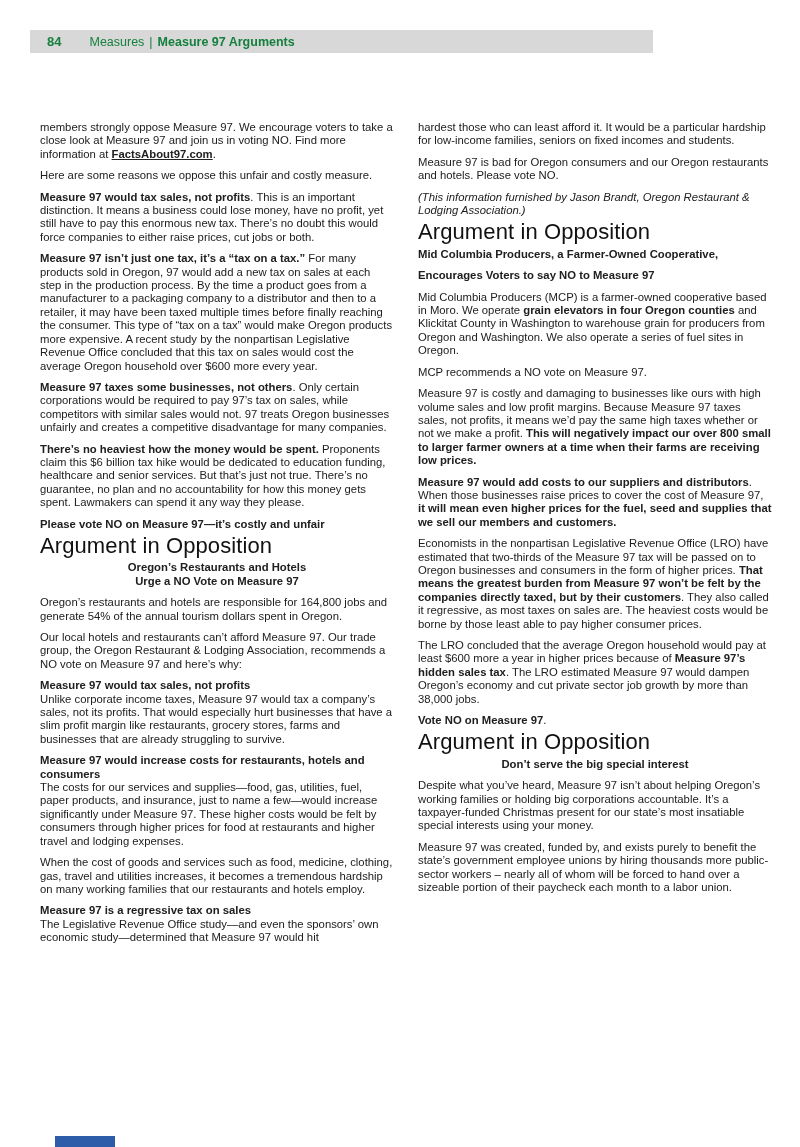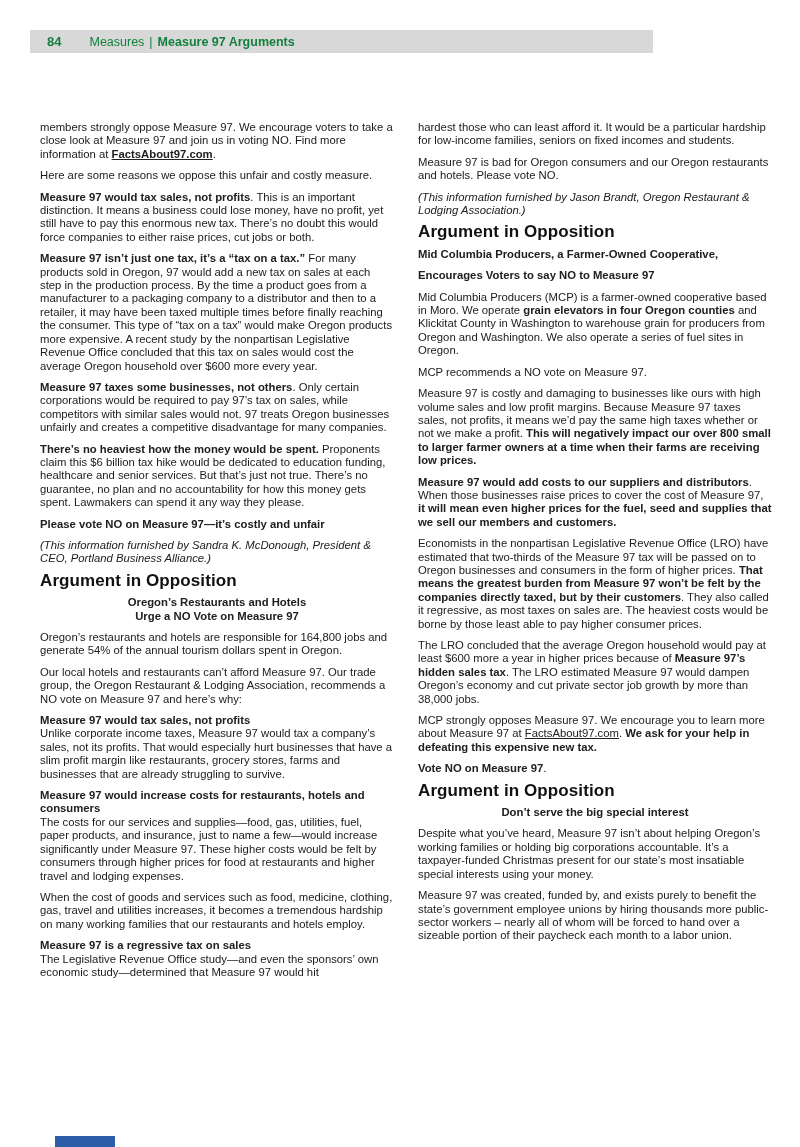--- a/index.html
+++ b/index.html
@@ -42,22 +42,22 @@
     margin-top: 28px;
   }
   .col-left  { left: 40px; }
   .col-right { left: 418px; }
   .para { margin: 0 0 8px 0; }
   .center { text-align: center; }
   .b { font-weight: bold; }
   .i { font-style: italic; }
   .u { text-decoration: underline; }
   h2.argument-heading {
-    font-size: 17px;
-    font-weight: bold;
+    font-size: 22px;
+    font-weight: normal;
     color: #111111;
     margin: 5px 0 9px 0;
     letter-spacing: 0.1px;
   }
   .footer-tab {
     position: absolute;
     left: 55px;
     top: 1136px;
     width: 60px;
     height: 11px;
@@ -75,21 +75,20 @@
   </header>
 
   <div class="col col-left">
       <p class="para"><span class="">members strongly oppose Measure 97. We encourage voters to take a close look at Measure 97 and join us in voting NO. Find more information at </span><span class=" b u">FactsAbout97.com</span><span class="">.</span></p>
       <p class="para"><span class="">Here are some reasons we oppose this unfair and costly measure.</span></p>
       <p class="para"><span class=" b">Measure 97 would tax sales, not profits</span><span class="">. This is an important distinction. It means a business could lose money, have no profit, yet still have to pay this enormous new tax. There’s no doubt this would force companies to either raise prices, cut jobs or both.</span></p>
       <p class="para"><span class=" b">Measure 97 isn’t just one tax, it’s a “tax on a tax.”</span><span class=""> For many products sold in Oregon, 97 would add a new tax on sales at each step in the production process. By the time a product goes from a manufacturer to a packaging company to a distributor and then to a retailer, it may have been taxed multiple times before finally reaching the consumer. This type of “tax on a tax” would make Oregon products more expensive. A recent study by the nonpartisan Legislative Revenue Office concluded that this tax on sales would cost the average Oregon household over $600 more every year.</span></p>
       <p class="para"><span class=" b">Measure 97 taxes some businesses, not others</span><span class="">. Only certain corporations would be required to pay 97’s tax on sales, while competitors with similar sales would not. 97 treats Oregon businesses unfairly and creates a competitive disadvantage for many companies.</span></p>
       <p class="para"><span class=" b">There’s no heaviest how the money would be spent.</span><span class=""> Proponents claim this $6 billion tax hike would be dedicated to education funding, healthcare and senior services. But that’s just not true. There’s no guarantee, no plan and no accountability for how this money gets spent. Lawmakers can spend it any way they please.</span></p>
       <p class="para"><span class=" b">Please vote NO on Measure 97—it’s costly and unfair</span></p>
-      <p class="para"><span class=" i">(This information furnished by Sandra K. McDonough, President &amp; CEO, Portland Business Alliance.)</span></p>
       <h2 class="argument-heading">Argument in Opposition</h2>
       <p class="para center"><span class=" b">Oregon’s Restaurants and Hotels</span><br><span class=" b">Urge a NO Vote on Measure 97</span></p>
       <p class="para"><span class="">Oregon’s restaurants and hotels are responsible for 164,800 jobs and generate 54% of the annual tourism dollars spent in Oregon.</span></p>
       <p class="para"><span class="">Our local hotels and restaurants can’t afford Measure 97. Our trade group, the Oregon Restaurant &amp; Lodging Association, recommends a NO vote on Measure 97 and here’s why:</span></p>
       <p class="para"><span class=" b">Measure 97 would tax sales, not profits</span><br><span class="">Unlike corporate income taxes, Measure 97 would tax a company’s sales, not its profits. That would especially hurt businesses that have a slim profit margin like restaurants, grocery stores, farms and businesses that are already struggling to survive.</span></p>
       <p class="para"><span class=" b">Measure 97 would increase costs for restaurants, hotels and consumers</span><br><span class="">The costs for our services and supplies—food, gas, utilities, fuel, paper products, and insurance, just to name a few—would increase significantly under Measure 97. These higher costs would be felt by consumers through higher prices for food at restaurants and higher travel and lodging expenses.</span></p>
       <p class="para"><span class="">When the cost of goods and services such as food, medicine, clothing, gas, travel and utilities increases, it becomes a tremendous hardship on many working families that our restaurants and hotels employ.</span></p>
       <p class="para"><span class=" b">Measure 97 is a regressive tax on sales</span><br><span class="">The Legislative Revenue Office study—and even the sponsors’ own economic study—determined that Measure 97 would hit</span></p>
     </div>
   <div class="col col-right">
@@ -98,21 +97,20 @@
       <p class="para"><span class=" i">(This information furnished by Jason Brandt, Oregon Restaurant &amp; Lodging Association.)</span></p>
       <h2 class="argument-heading">Argument in Opposition</h2>
       <p class="para"><span class=" b">Mid Columbia Producers, a Farmer-Owned Cooperative,</span></p>
       <p class="para"><span class=" b">Encourages Voters to say NO to Measure 97</span></p>
       <p class="para"><span class="">Mid Columbia Producers (MCP) is a farmer-owned cooperative based in Moro. We operate </span><span class=" b">grain elevators in four Oregon counties</span><span class=""> and Klickitat County in Washington to warehouse grain for producers from Oregon and Washington. We also operate a series of fuel sites in Oregon.</span></p>
       <p class="para"><span class="">MCP recommends a NO vote on Measure 97.</span></p>
       <p class="para"><span class="">Measure 97 is costly and damaging to businesses like ours with high volume sales and low profit margins. Because Measure 97 taxes sales, not profits, it means we’d pay the same high taxes whether or not we make a profit. </span><span class=" b">This will negatively impact our over 800 small to larger farmer owners at a time when their farms are receiving low prices.</span></p>
       <p class="para"><span class=" b">Measure 97 would add costs to our suppliers and distributors</span><span class="">. When those businesses raise prices to cover the cost of Measure 97, </span><span class=" b">it will mean even higher prices for the fuel, seed and supplies that we sell our members and customers.</span></p>
       <p class="para"><span class="">Economists in the nonpartisan Legislative Revenue Office (LRO) have estimated that two-thirds of the Measure 97 tax will be passed on to Oregon businesses and consumers in the form of higher prices. </span><span class=" b">That means the greatest burden from Measure 97 won’t be felt by the companies directly taxed, but by their customers</span><span class="">. They also called it regressive, as most taxes on sales are. The heaviest costs would be borne by those least able to pay higher consumer prices.</span></p>
       <p class="para"><span class="">The LRO concluded that the average Oregon household would pay at least $600 more a year in higher prices because of </span><span class=" b">Measure 97’s hidden sales tax</span><span class="">. The LRO estimated Measure 97 would dampen Oregon’s economy and cut private sector job growth by more than 38,000 jobs.</span></p>
-      <p class="para"><span class="">MCP strongly opposes Measure 97. We encourage you to learn more about Measure 97 at </span><span class=" u">FactsAbout97.com</span><span class="">. </span><span class=" b">We ask for your help in defeating this expensive new tax.</span></p>
       <p class="para"><span class=" b">Vote NO on Measure 97</span><span class="">.</span></p>
       <h2 class="argument-heading">Argument in Opposition</h2>
       <p class="para center"><span class=" b">Don’t serve the big special interest</span></p>
       <p class="para"><span class="">Despite what you’ve heard, Measure 97 isn’t about helping Oregon’s working families or holding big corporations accountable. It’s a taxpayer-funded Christmas present for our state’s most insatiable special interests using your money.</span></p>
       <p class="para"><span class="">Measure 97 was created, funded by, and exists purely to benefit the state’s government employee unions by hiring thousands more public-sector workers – nearly all of whom will be forced to hand over a sizeable portion of their paycheck each month to a labor union.</span></p>
     </div>
 
   <div class="footer-tab" style="background: rgb(45, 93, 169);"></div>
 </div>
 

